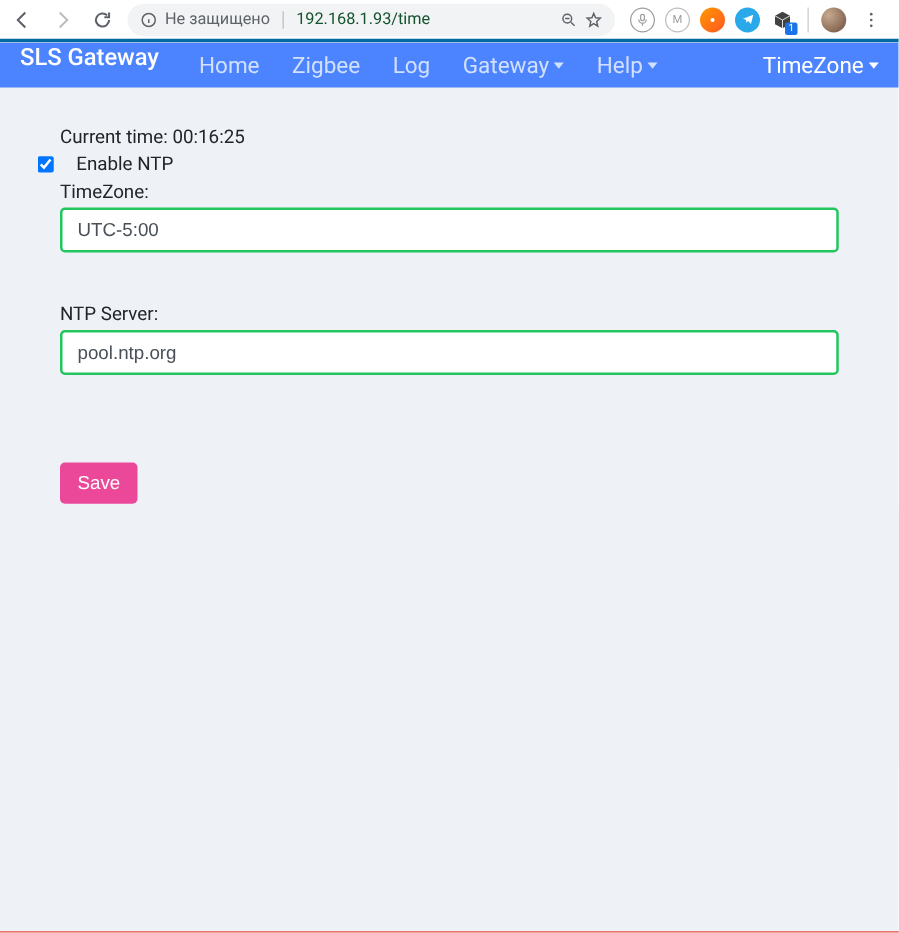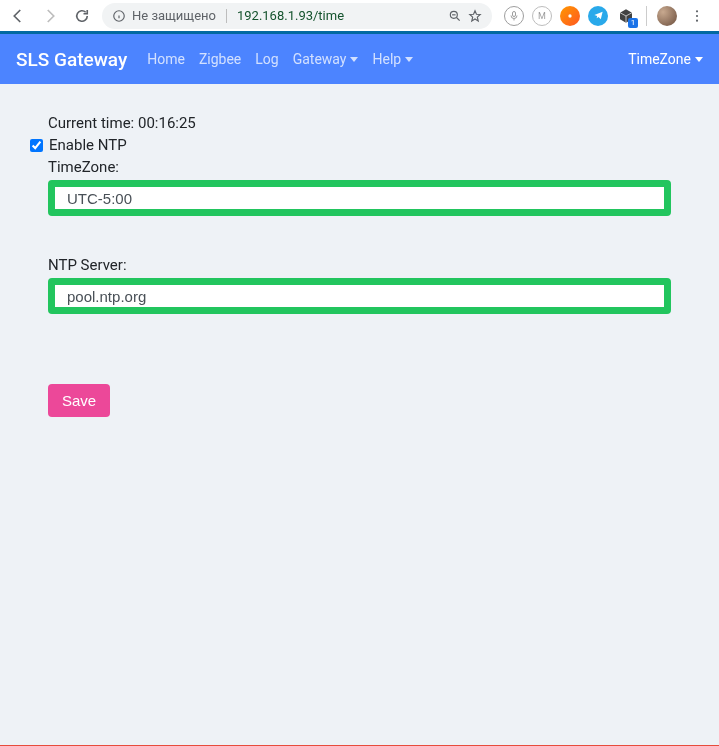--- a/index.html
+++ b/index.html
@@ -74,60 +74,59 @@
   }
 
   
   .page {
     background: #eef2f6;
     height: calc(100% - 34px);
     overflow:auto;
   }
   .navbar {
     background: #4c84ff;
-    height: 50px;
+    height: 36px;
     display:flex;
-    align-items:center;
     padding: 0 16px;
-    gap: 14px;
+    gap: 26px;
     color:#fff;
   }
   .navbar .brand {
     font-size: 19px;
     font-weight: 500;
     color:#fff;
     margin-right: 6px;
   }
   .nav-link {
     color: rgba(255,255,255,0.75);
-    font-size: 14px;
+    font-size: 18px;
     cursor:pointer;
     display:flex; align-items:center; gap:4px;
   }
   .nav-caret {
     width:0; height:0;
     border-left:4px solid transparent;
     border-right:4px solid transparent;
     border-top:5px solid currentColor;
     display:inline-block;
   }
   .nav-spacer { flex:1; }
   .content {
     padding: 30px 48px;
     color:#212529;
     font-size:15px;
   }
   .row-line { margin-bottom: 4px; }
-  .chk-line { display:flex; align-items:center; gap:6px; margin-left:-18px; margin-bottom:4px; }
+  .chk-line { display:flex; align-items:center; gap:18px; margin-left:-18px; margin-bottom:4px; }
   .chk-line input[type=checkbox] { width:13px; height:13px; }
   .label-line { margin-bottom:4px; margin-top:0; }
   .form-control {
     width:100%;
     height:36px;
-    border:7px solid #22c55e;
+    border:2px solid #22c55e;
     border-radius:4px;
     padding: 6px 12px;
     font-size:15px;
     color:#495057;
     background:#fff;
   }
   .field-group { margin-bottom:40px; }
   .btn-save {
     background:#ec4899;
     color:#fff;

